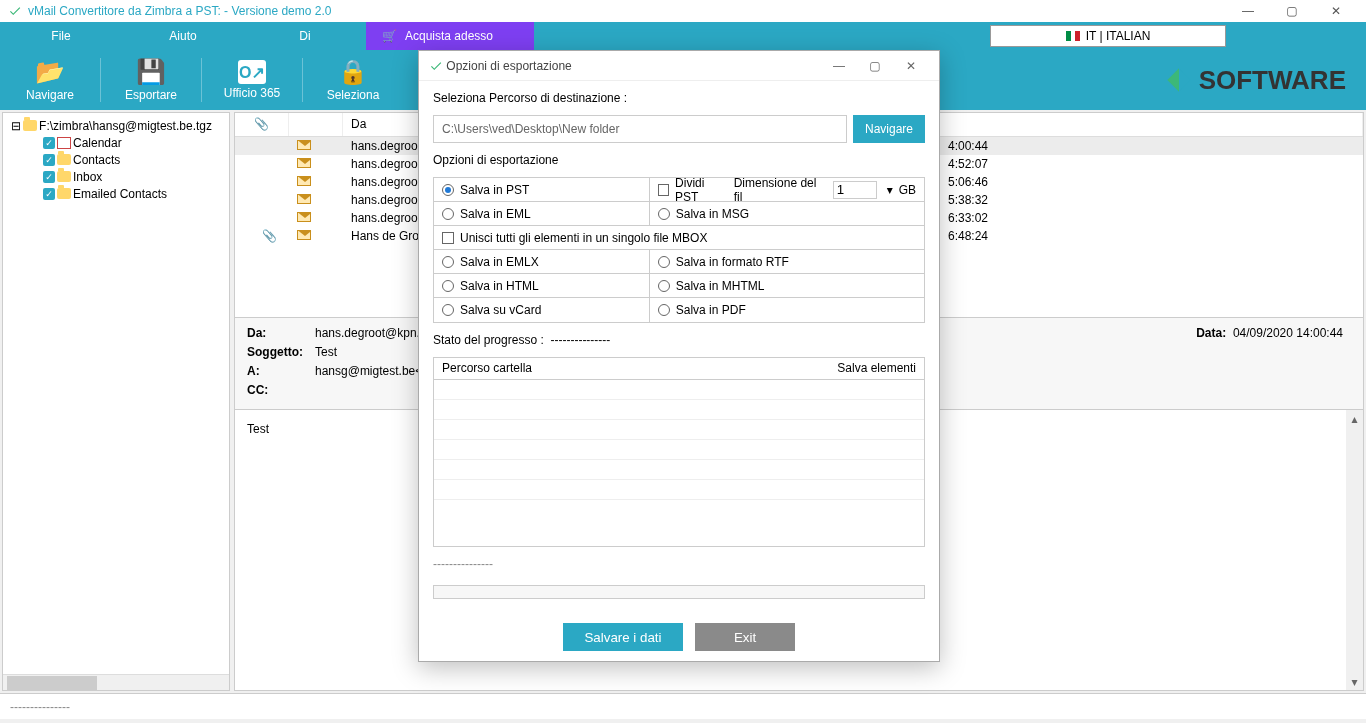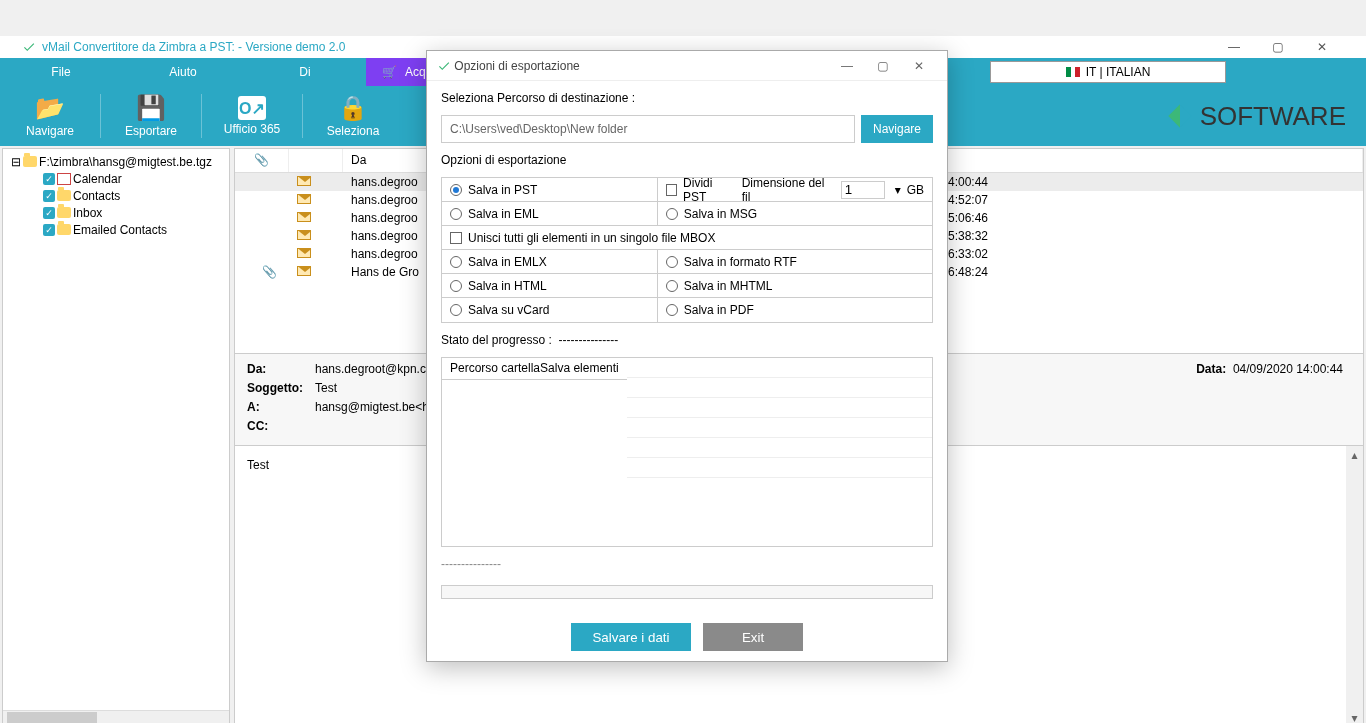--- a/index.html
+++ b/index.html
@@ -1,69 +1,69 @@
 <!DOCTYPE html>
 <html><head>
 <meta charset="utf-8">
 <style>
 * { box-sizing: border-box; margin: 0; padding: 0; }
 body { font-family: "Segoe UI", Tahoma, sans-serif; font-size: 12px; background: #f0f0f0; overflow: hidden; width: 1366px; height: 723px; position: relative; }
-.title-bar { height: 22px; background: #fff; display: flex; align-items: center; padding: 0 22px; color: #2BA8C4; font-size: 12px; margin-top: 36px; }
+.title-bar { height: 22px; background: #fff; display: flex; align-items: center; padding: 0 8px; color: #2BA8C4; font-size: 12px; }
 .title-bar .app-icon { width: 14px; height: 14px; margin-right: 6px; color: #3CB878; }
 .title-bar .spacer { flex: 1; }
 .title-bar .win-btn { width: 44px; height: 22px; display: flex; align-items: center; justify-content: center; color: #555; }
 .menu-bar { height: 28px; background: #2BA8C4; display: flex; position: relative; }
 .menu-item { width: 122px; display: flex; align-items: center; justify-content: center; color: #fff; font-size: 12px; }
 .buy-now { height: 28px; background: #7E3FF2; color: #fff; display: flex; align-items: center; gap: 8px; padding: 0 16px; width: 168px; }
 .menu-spacer { flex: 1; }
 .lang-box { position: absolute; right: 140px; top: 3px; width: 236px; height: 22px; background: #fff; border: 1px solid #999; display: flex; align-items: center; justify-content: center; gap: 6px; font-size: 12px; }
 .flag { width: 14px; height: 10px; background: linear-gradient(to right, #008C45 0 33%, #fff 33% 66%, #CD212A 66%); display: inline-block; }
 .toolbar { height: 60px; background: #2BA8C4; display: flex; align-items: center; color: #fff; }
 .tool-btn { width: 100px; height: 60px; display: flex; flex-direction: column; align-items: center; justify-content: center; gap: 2px; }
 .tool-sep { width: 1px; height: 44px; background: rgba(255,255,255,0.3); }
 .tool-icon { font-size: 24px; }
-.brand { position: absolute; right: 20px; top: 0; height: 60px; display: flex; align-items: center; font-size: 26px; font-weight: normal; color: #333; gap: 6px; }
+.brand { position: absolute; right: 20px; top: 0; height: 60px; display: flex; align-items: center; font-size: 26px; font-weight: bold; color: #333; gap: 6px; }
 .layout { display: flex; height: calc(100% - 22px - 28px - 60px - 30px); }
 .tree-pane { width: 228px; background: #fff; border: 1px solid #ccc; margin: 2px; padding: 4px; overflow: auto; position: relative; }
 .tree-root { padding-left: 4px; }
 .tree-node { display: flex; align-items: center; gap: 2px; height: 17px; white-space: nowrap; }
 .tree-children { padding-left: 32px; }
 .chk { width: 12px; height: 12px; background: #2BA8C4; border-radius: 2px; display: inline-flex; align-items: center; justify-content: center; color: #fff; font-size: 9px; }
 .right-pane { flex: 1; background: #fff; border: 1px solid #ccc; margin: 2px; display: flex; flex-direction: column; position: relative; }
 .list-header { height: 24px; background: #fff; display: flex; border-bottom: 1px solid #ddd; }
 .list-header .col { border-right: 1px solid #eee; padding: 4px 8px; }
 .mail-rows .row { height: 18px; display: flex; align-items: center; padding-left: 8px; }
 .mail-rows .row:nth-child(1) { background: #ececec; }
 .meta-pane { border-top: 1px solid #ccc; padding: 8px 12px; background: #f7f7f7; height: 92px; position: relative; }
 .meta-row { display: flex; gap: 8px; height: 19px; }
 .meta-row .lbl { width: 60px; font-weight: bold; }
 .body-pane { border-top: 1px solid #ccc; padding: 12px; flex: 1; background: #fff; position: relative; }
 .status-bar { height: 26px; border-top: 1px solid #ccc; background: #fff; display: flex; align-items: center; padding: 0 10px; color: #888; }
 .hscroll { height: 16px; background: #f0f0f0; border-top: 1px solid #ddd; position: absolute; bottom: 0; left: 0; right: 0; }
 .hscroll .thumb { width: 90px; height: 14px; background: #ccc; position: absolute; left: 4px; top: 1px; }
 .vscroll { position: absolute; right: 0; top: 0; bottom: 0; width: 17px; background: #f0f0f0; }
 .vscroll .arrow { height: 17px; display: flex; align-items: center; justify-content: center; color: #666; }
-.dialog { position: absolute; left: 418px; top: 50px; width: 522px; height: 612px; background: #fff; border: 1px solid #aaa; box-shadow: 0 6px 24px rgba(0,0,0,0.25); display: flex; flex-direction: column; margin-left: 8px; }
+.dialog { position: absolute; left: 418px; top: 50px; width: 522px; height: 612px; background: #fff; border: 1px solid #aaa; box-shadow: 0 6px 24px rgba(0,0,0,0.25); display: flex; flex-direction: column; }
 .dlg-title { height: 30px; display: flex; align-items: center; padding: 0 10px; border-bottom: 1px solid #eee; color: #444; }
 .dlg-title .spacer { flex: 1; }
 .dlg-title .wbtn { width: 36px; height: 30px; display: flex; align-items: center; justify-content: center; color: #666; }
 .dlg-body { padding: 10px 14px; flex: 1; display: flex; flex-direction: column; gap: 10px; overflow: hidden; }
 .dest-row { display: flex; gap: 6px; }
 .dest-input { flex: 1; height: 28px; border: 1px solid #ccc; padding: 0 8px; font-size: 12px; color: #666; }
 .dest-btn { width: 72px; height: 28px; background: #2BA8C4; color: #fff; border: none; font-size: 12px; }
 .opts-table { border: 1px solid #ccc; }
 .opts-row { display: flex; border-bottom: 1px solid #ccc; height: 24px; align-items: center; }
 .opts-row:last-child { border-bottom: none; }
 .opts-cell { flex: 1; display: flex; align-items: center; gap: 6px; padding: 0 8px; border-right: 1px solid #ccc; height: 100%; }
 .opts-cell.wide { flex: 1.3; border-right: none; }
 .radio { width: 12px; height: 12px; border: 1px solid #666; border-radius: 50%; display: inline-flex; align-items: center; justify-content: center; }
 .radio.on::after { content: ""; width: 6px; height: 6px; background: #2079D6; border-radius: 50%; }
 .cbx { width: 12px; height: 12px; border: 1px solid #666; display: inline-block; }
 .dim-input { width: 44px; height: 18px; border: 1px solid #ccc; margin: 0 4px; padding: 0 3px; }
-.prog-table { border: 1px solid #ccc; flex: 1; min-height: 140px; display: flex; flex-direction: row; }
+.prog-table { border: 1px solid #ccc; flex: 1; min-height: 140px; display: flex; flex-direction: column; }
 .prog-head { display: flex; border-bottom: 1px solid #ccc; height: 22px; padding: 3px 8px; justify-content: space-between; }
 .prog-rows { flex: 1; }
 .prog-rows .pr { height: 20px; border-bottom: 1px solid #eee; }
 .dlg-bar { height: 14px; border: 1px solid #ccc; background: #f7f7f7; margin: 4px 0; }
 .dlg-foot { height: 48px; display: flex; align-items: center; justify-content: center; gap: 12px; }
 .dlg-primary { width: 120px; height: 28px; background: #2BA8C4; color: #fff; border: none; }
 .dlg-secondary { width: 100px; height: 28px; background: #8a8a8a; color: #fff; border: none; }
 .env-icon { width: 14px; height: 10px; border: 1px solid #c98f1c; background: #ffe9b3; position: relative; display: inline-block;}
 .env-icon::after { content: ""; position: absolute; left: 0; right: 0; top: 0; height: 0; border-left: 7px solid transparent; border-right: 7px solid transparent; border-top: 5px solid #c98f1c; transform: scaleX(0.9); }
 .folder-ic { width: 14px; height: 11px; background: #FFD76A; border-radius: 2px; display: inline-block; position: relative; }

